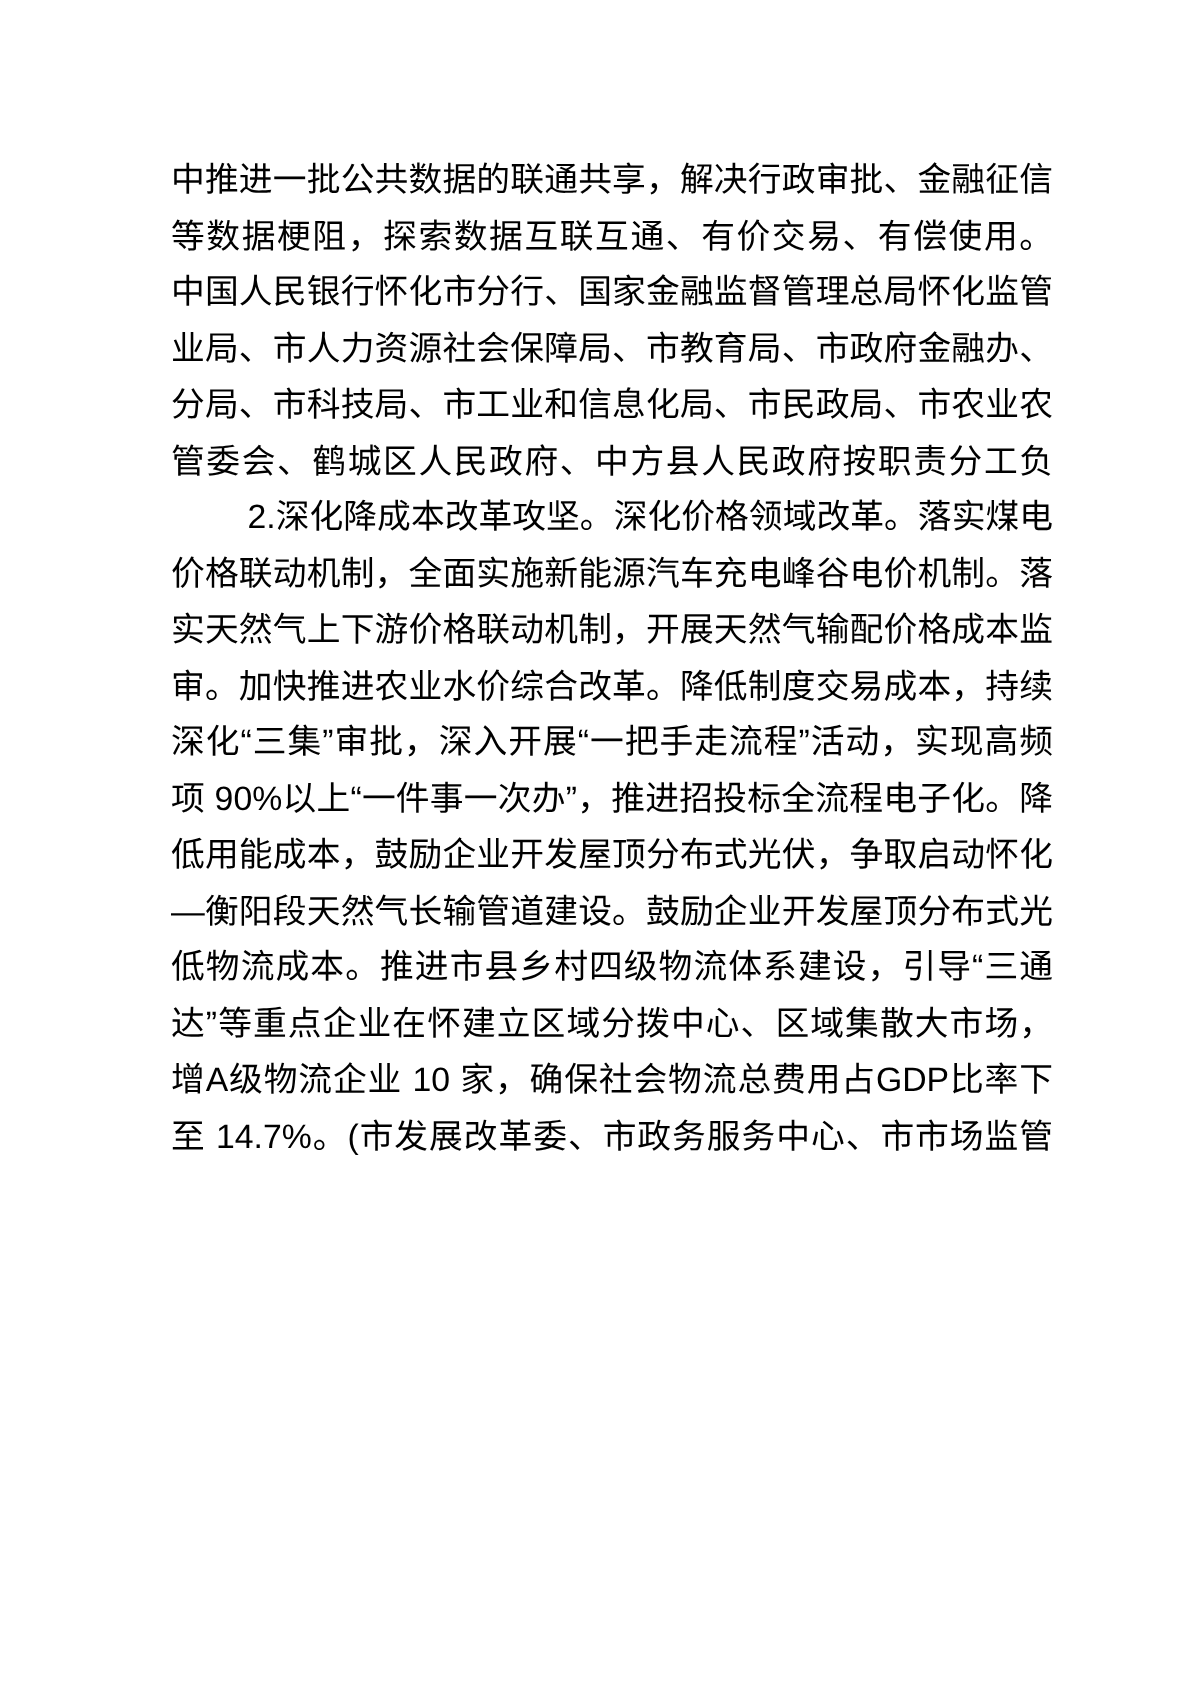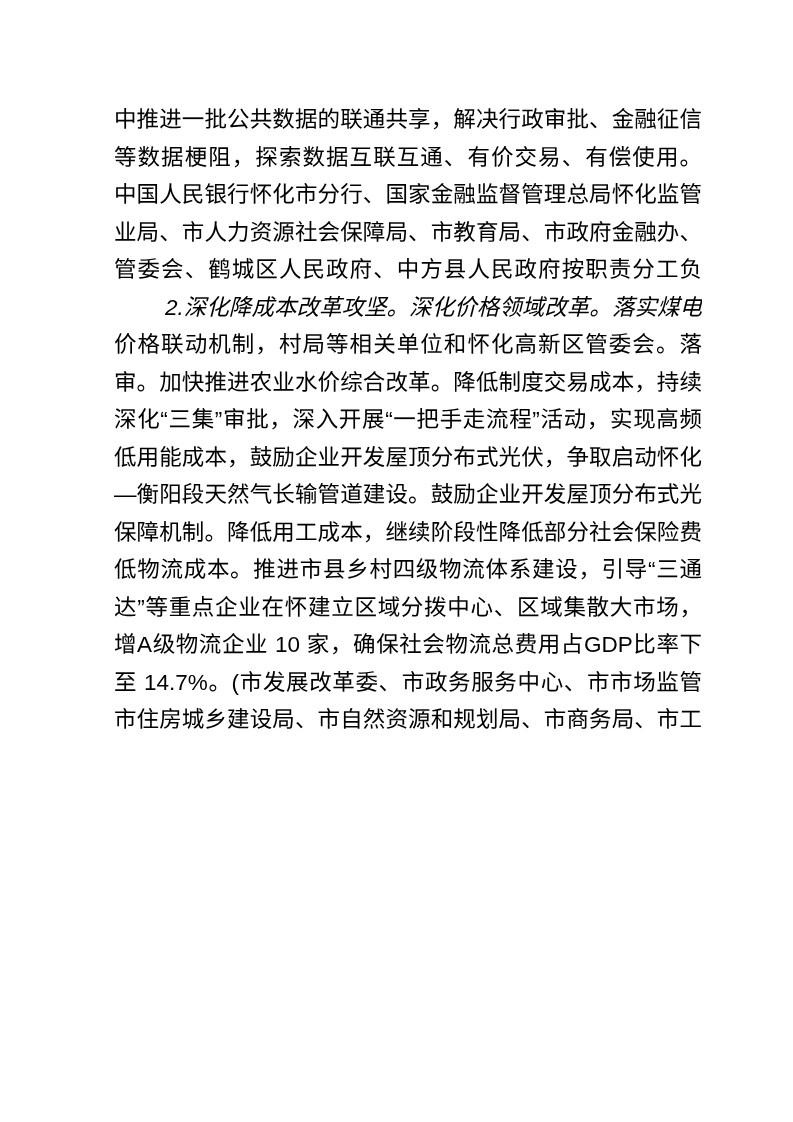--- a/index.html
+++ b/index.html
@@ -35,39 +35,39 @@
     font-size: 22.5px;
     color: #000000;
     text-align: justify;
     text-align-last: justify;
     overflow: hidden;
     white-space: normal;
     letter-spacing: 0;
   }
   .line.indent {
     text-indent: 51px;
-    font-style: italic;
   }
 </style>
 </head>
 <body style="color: rgb(0, 0, 0); background: rgb(255, 255, 255);">
 
 <div class="page">
   <div class="text-block">
     <div class="line">中推进一批公共数据的联通共享，解决行政审批、金融征信</div>
     <div class="line">等数据梗阻，探索数据互联互通、有价交易、有偿使用。(市</div>
     <div class="line">中国人民银行怀化市分行、国家金融监督管理总局怀化监管</div>
     <div class="line">业局、市人力资源社会保障局、市教育局、市政府金融办、</div>
+    <div class="line">分局、市科技局、市工业和信息化局、市民政局、市农业农</div>
     <div class="line">管委会、鹤城区人民政府、中方县人民政府按职责分工负责)</div>
     <div class="line indent">2.深化降成本改革攻坚。深化价格领域改革。落实煤电</div>
-    <div class="line">价格联动机制，村局等相关单位和怀化高新区管委会。落</div>
+    <div class="line">价格联动机制，全面实施新能源汽车充电峰谷电价机制。落</div>
+    <div class="line">实天然气上下游价格联动机制，开展天然气输配价格成本监</div>
     <div class="line">审。加快推进农业水价综合改革。降低制度交易成本，持续</div>
     <div class="line">深化“三集”审批，深入开展“一把手走流程”活动，实现高频事</div>
+    <div class="line">项 90%以上“一件事一次办”，推进招投标全流程电子化。降</div>
     <div class="line">低用能成本，鼓励企业开发屋顶分布式光伏，争取启动怀化</div>
     <div class="line">—衡阳段天然气长输管道建设。鼓励企业开发屋顶分布式光伏</div>
-    <div class="line">保障机制。降低用工成本，继续阶段性降低部分社会保险费</div>
     <div class="line">低物流成本。推进市县乡村四级物流体系建设，引导“三通一</div>
     <div class="line">达”等重点企业在怀建立区域分拨中心、区域集散大市场，新</div>
     <div class="line">增A级物流企业 10 家，确保社会物流总费用占GDP比率下降</div>
     <div class="line">至 14.7%。(市发展改革委、市政务服务中心、市市场监管局、</div>
-    <div class="line">市住房城乡建设局、市自然资源和规划局、市商务局、市工</div>
   </div>
 </div>
 
 </body></html>

